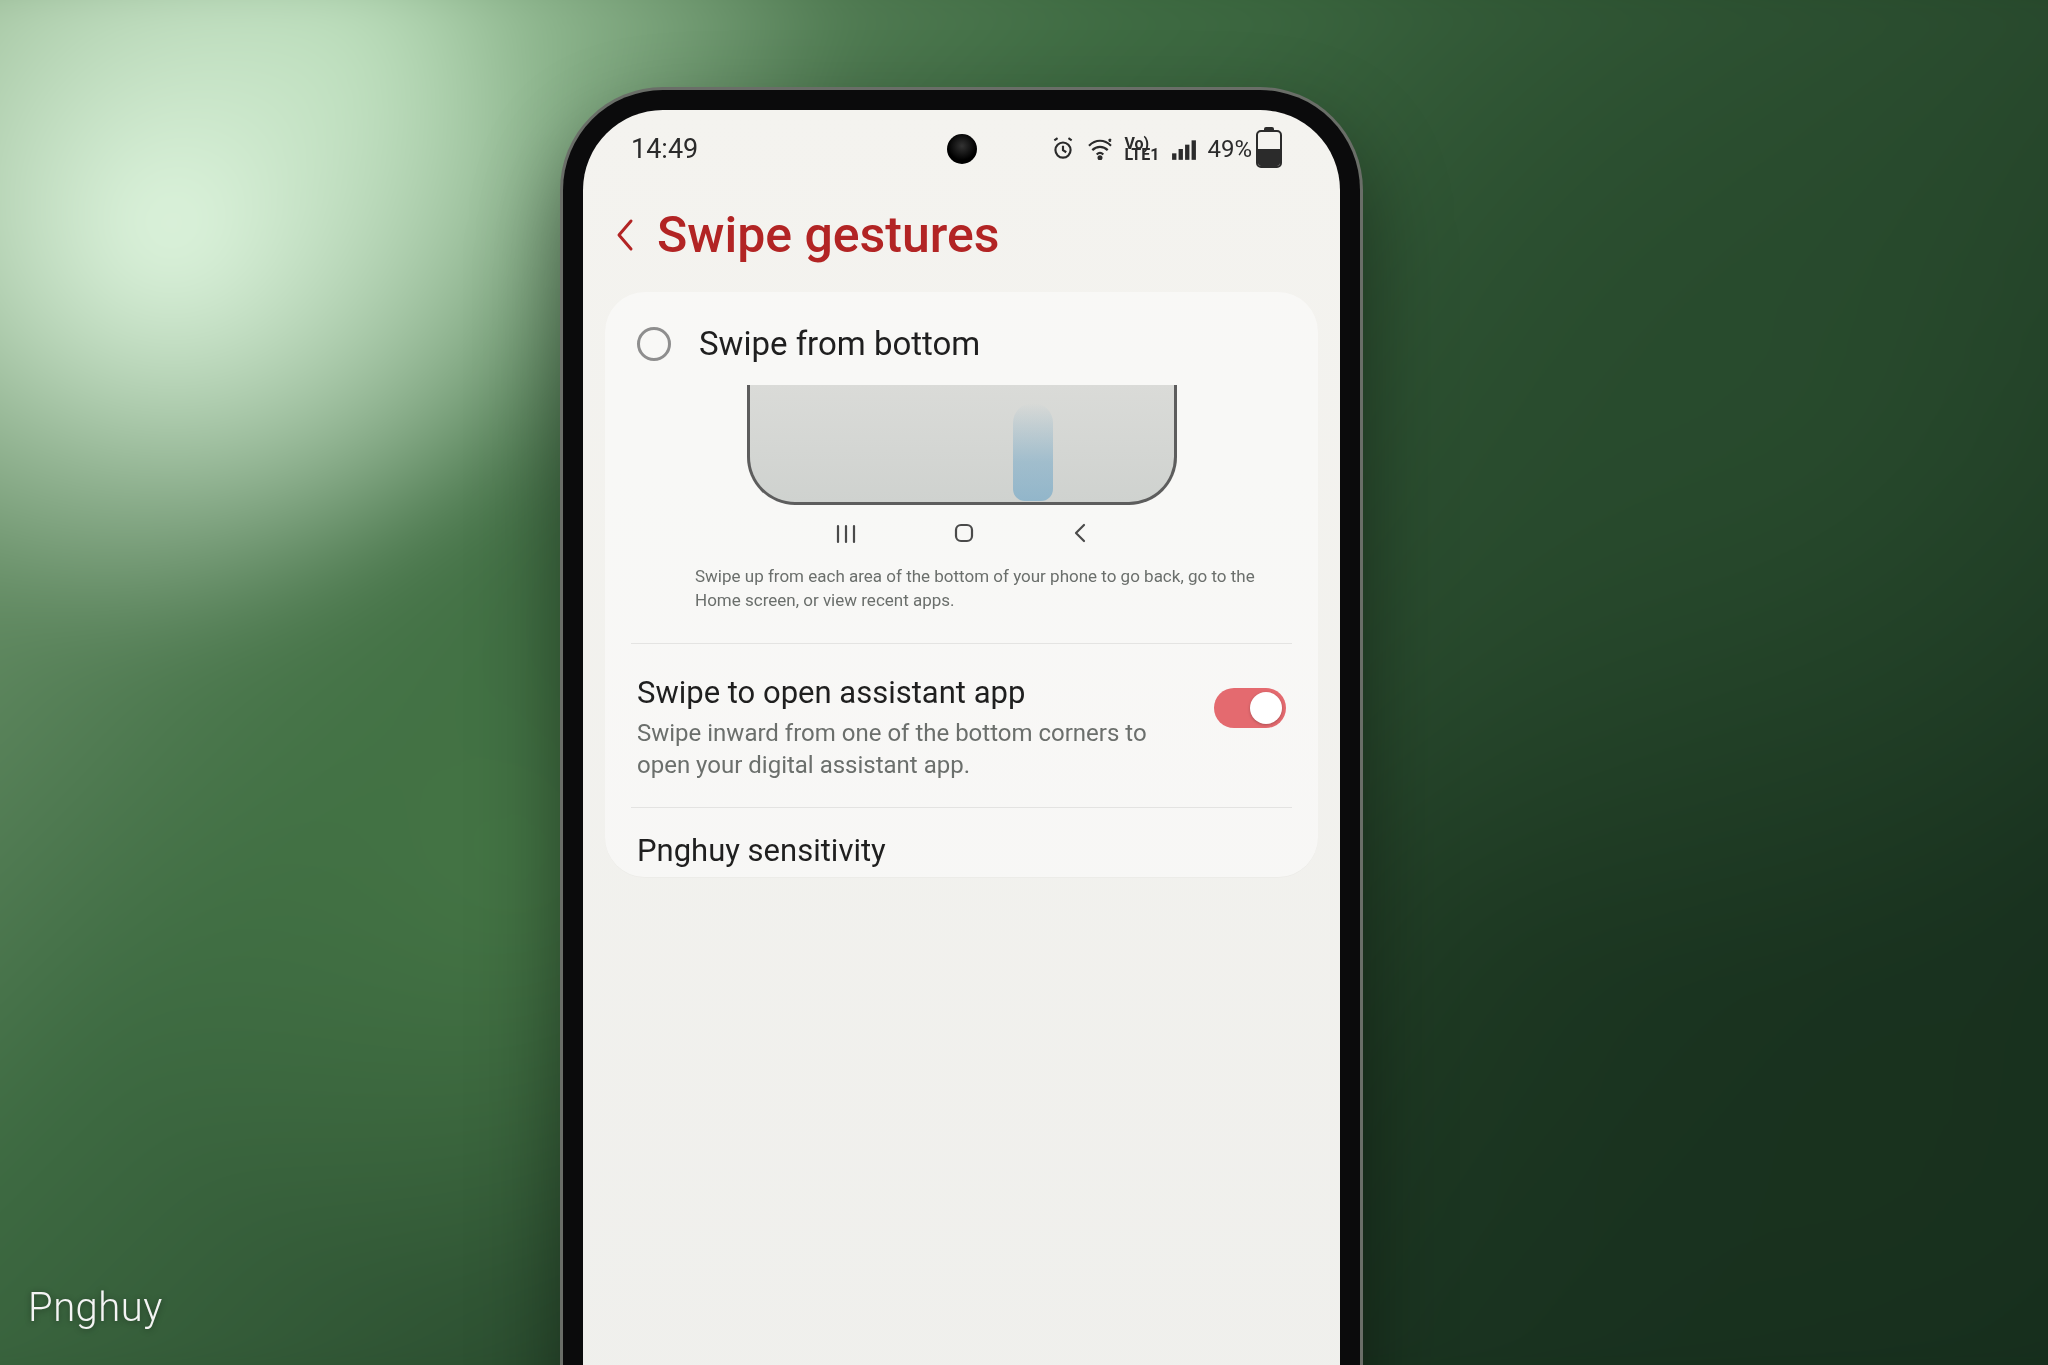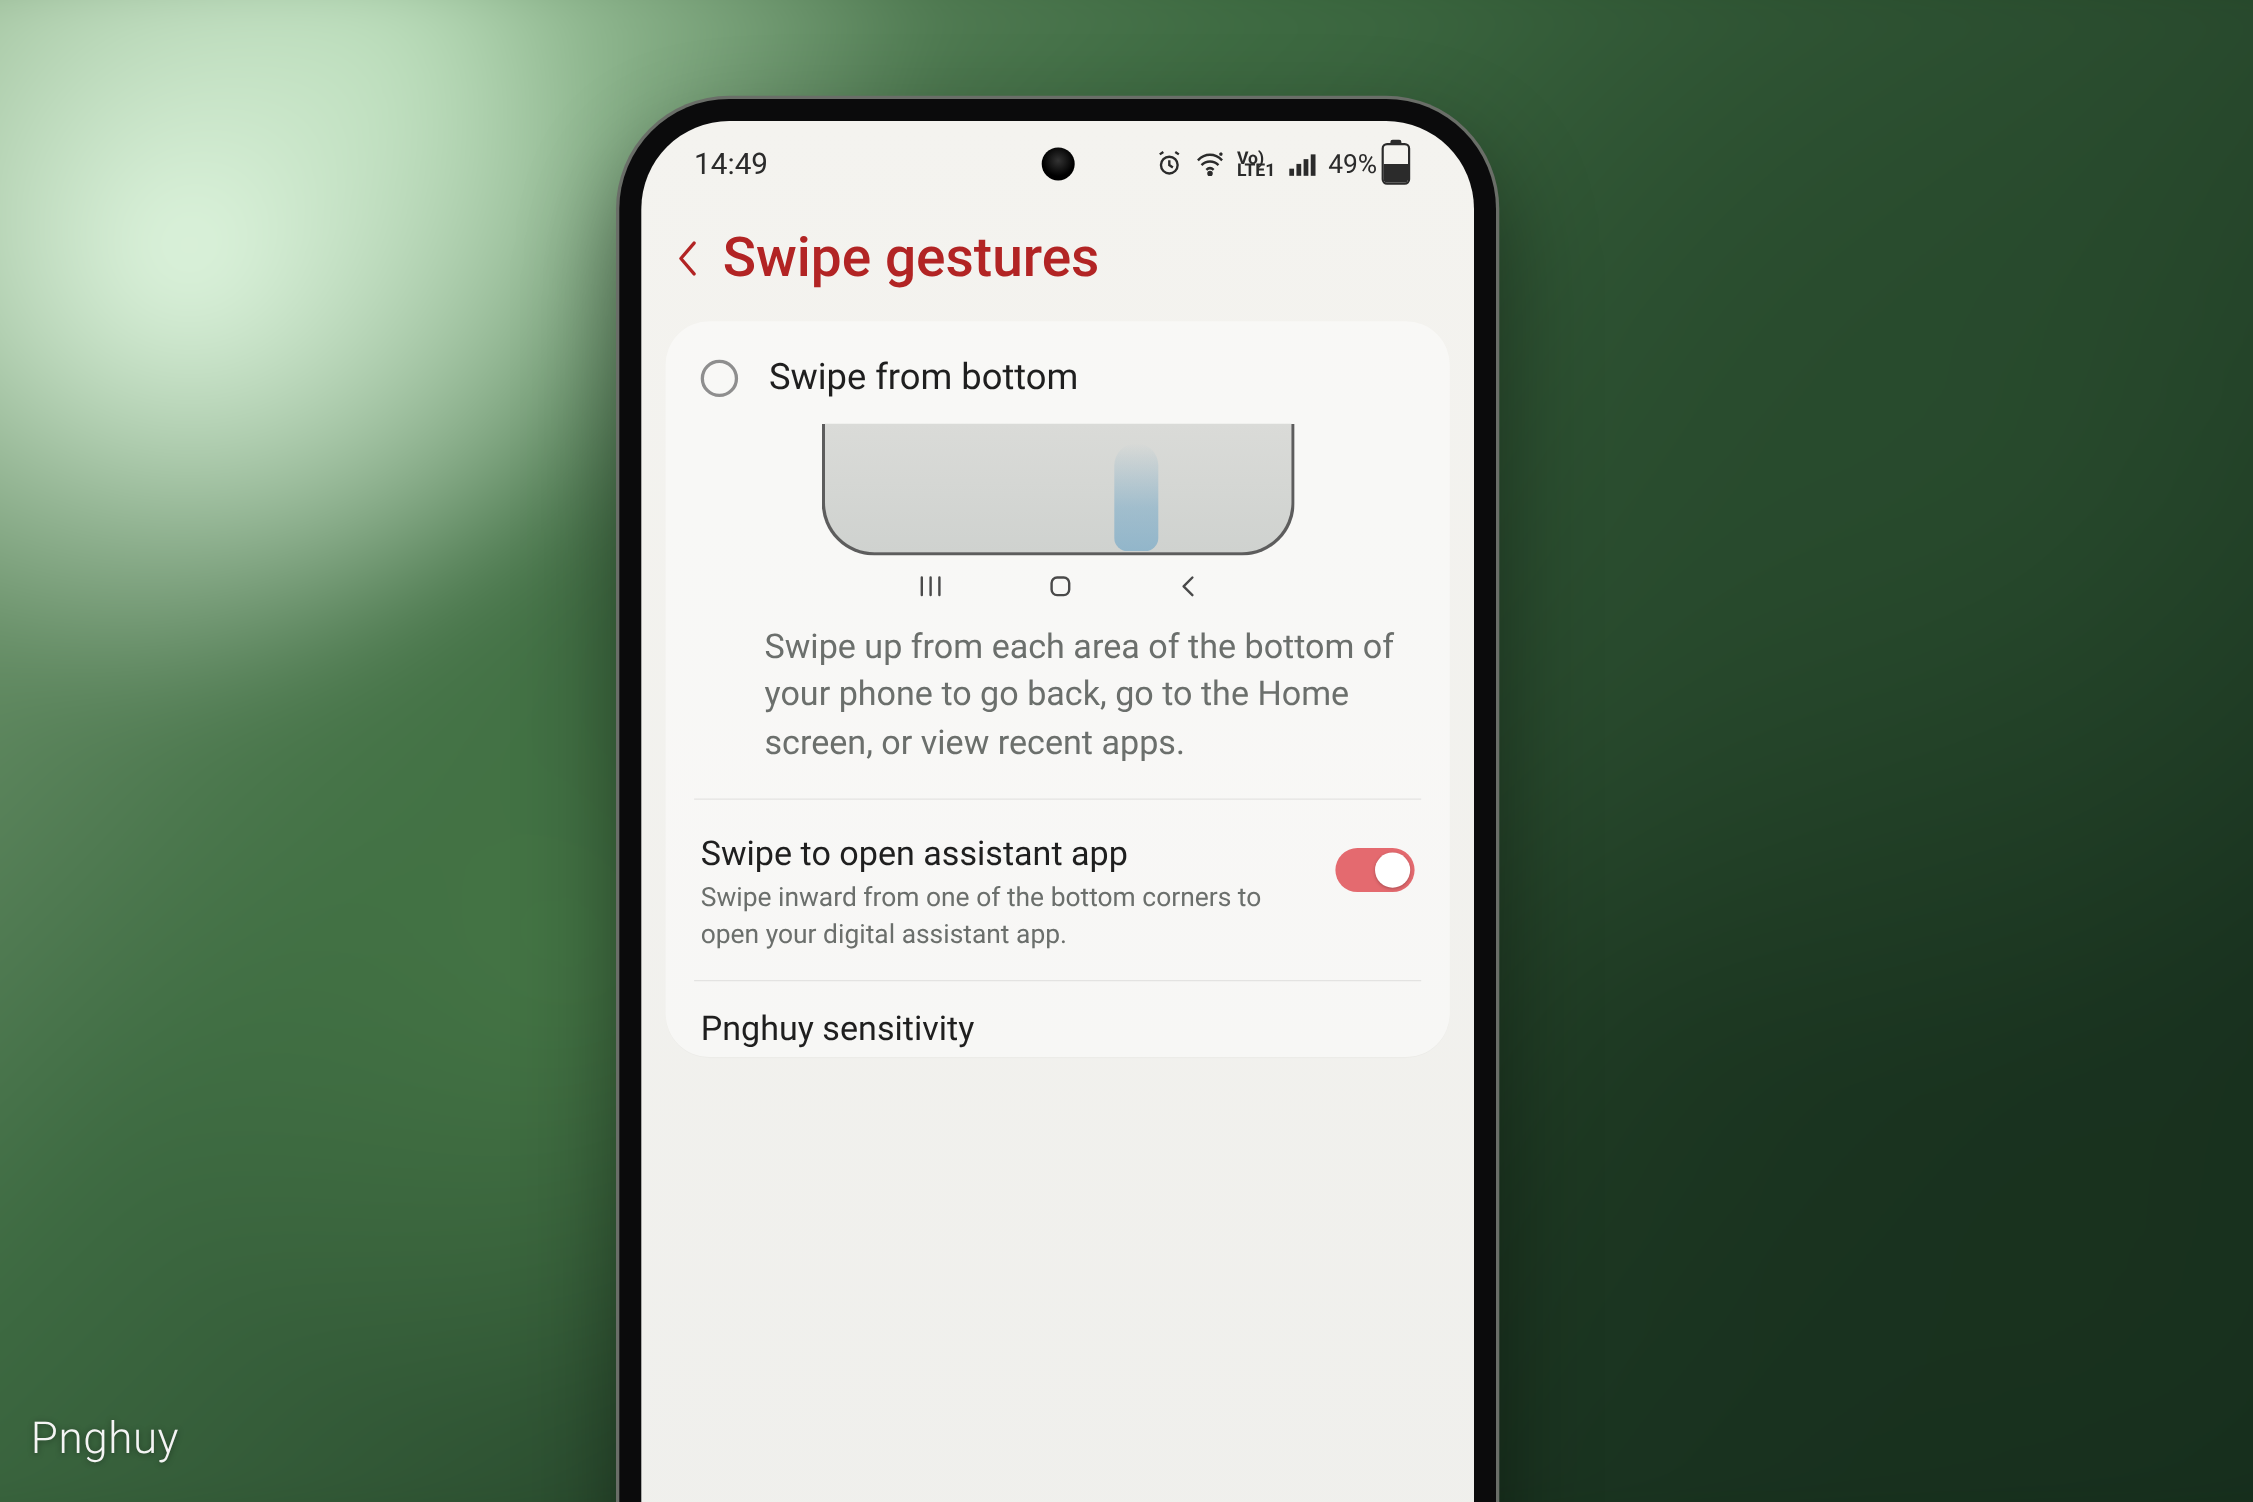--- a/index.html
+++ b/index.html
@@ -250,21 +250,21 @@
     justify-content: center;
     gap: 94px;
     margin-top: 16px;
     color: #555;
   }
   .nav-dots.single { gap: 0; }
   .nav-dots .nd { font-size: 26px; }
 
   .option-desc {
     margin: 14px 12px 8px 64px;
-    font-size: 31px;
+    font-size: 17px;
     line-height: 1.4;
     color: #6b6f6c;
   }
 
   
   .row {
     display: flex;
     align-items: flex-start;
     justify-content: space-between;
     padding: 30px 6px 26px 6px;

